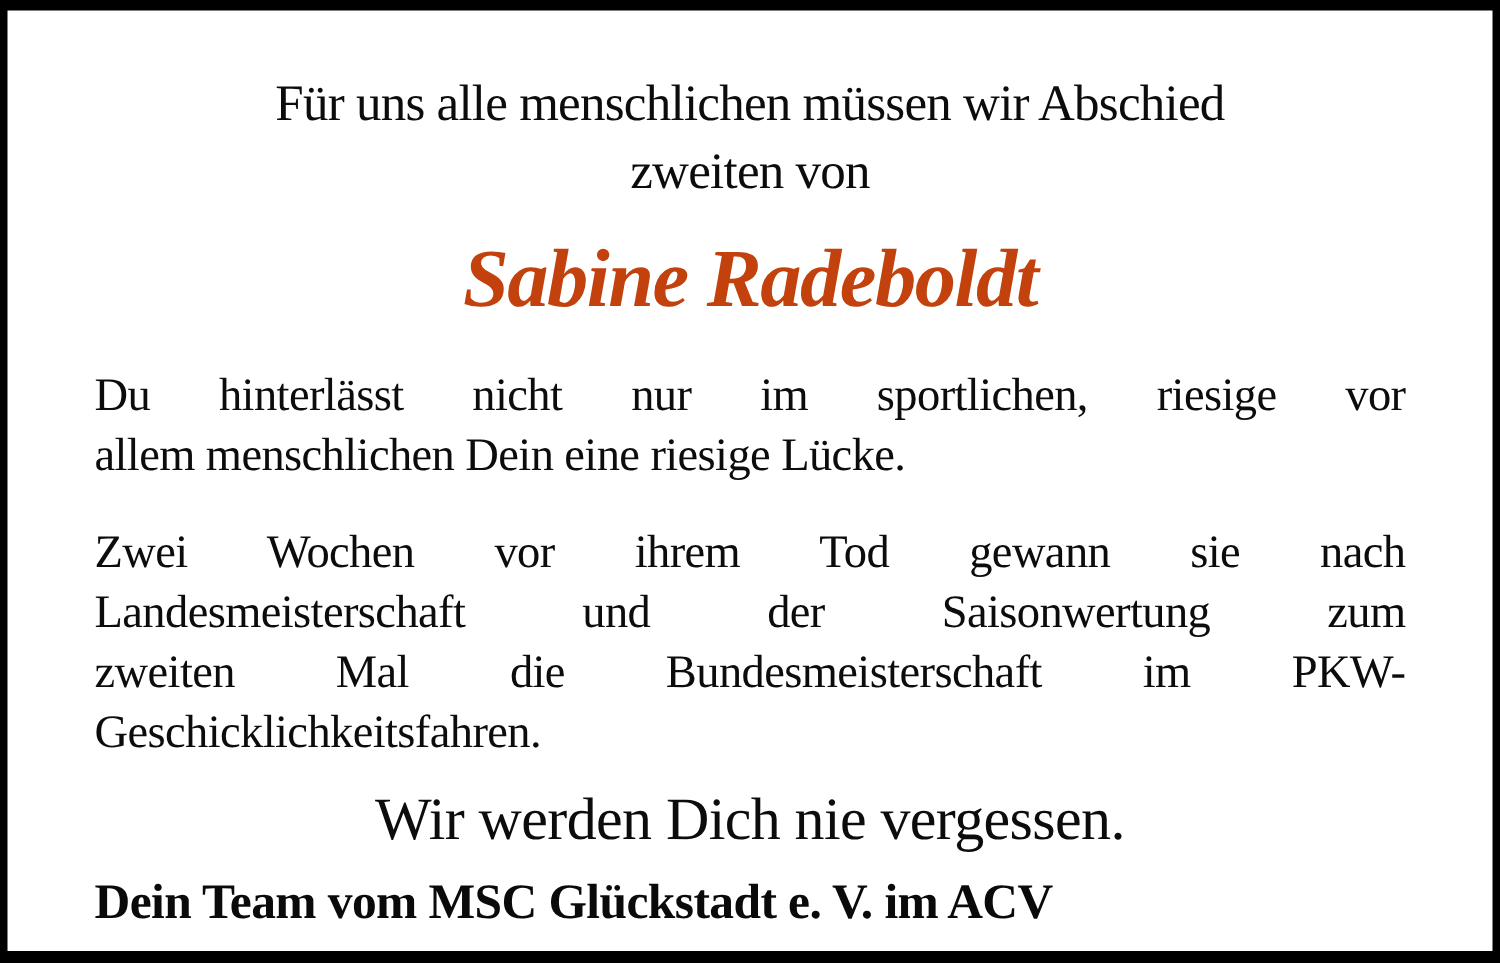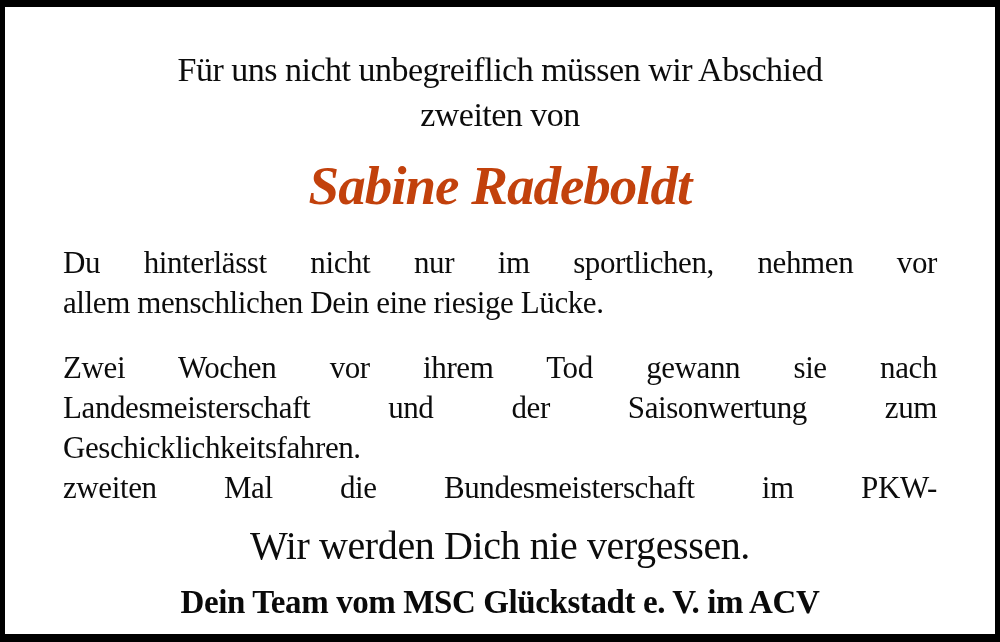--- a/index.html
+++ b/index.html
@@ -51,46 +51,45 @@
     line-height: 40px;
     text-align: center;
     color: #0c0c0c;
     letter-spacing: -0.4px;
   }
   .signature {
     margin-top: 15px;
     font-size: 33px;
     line-height: 42px;
     font-weight: bold;
-    text-align: center;
     color: #0a0a0a;
     letter-spacing: -0.4px;
   }
 </style>
 </head>
 <body>
 
 <div class="card">
 
   <div class="intro">
-    <div>Für uns nicht unbegreiflich müssen wir Abschied</div>
+    <div>Für uns alle menschlichen müssen wir Abschied</div>
     <div>zweiten von</div>
   </div>
 
   <div class="name">Sabine Radeboldt</div>
 
   <div class="para first">
-    <div class="jline">Du hinterlässt nicht nur im sportlichen, nehmen vor</div>
+    <div class="jline">Du hinterlässt nicht nur im sportlichen, riesige vor</div>
     <div class="jline last">allem menschlichen Dein eine riesige Lücke.</div>
   </div>
 
   <div class="para second">
     <div class="jline">Zwei Wochen vor ihrem Tod gewann sie nach</div>
     <div class="jline">Landesmeisterschaft und der Saisonwertung zum</div>
+    <div class="jline">zweiten Mal die Bundesmeisterschaft im PKW-</div>
     <div class="jline last">Geschicklichkeitsfahren.</div>
-    <div class="jline">zweiten Mal die Bundesmeisterschaft im PKW-</div>
   </div>
 
   <div class="farewell">Wir werden Dich nie vergessen.</div>
 
   <div class="signature">Dein Team vom MSC Glückstadt e. V. im ACV</div>
 
 </div>
 
 </body></html>

